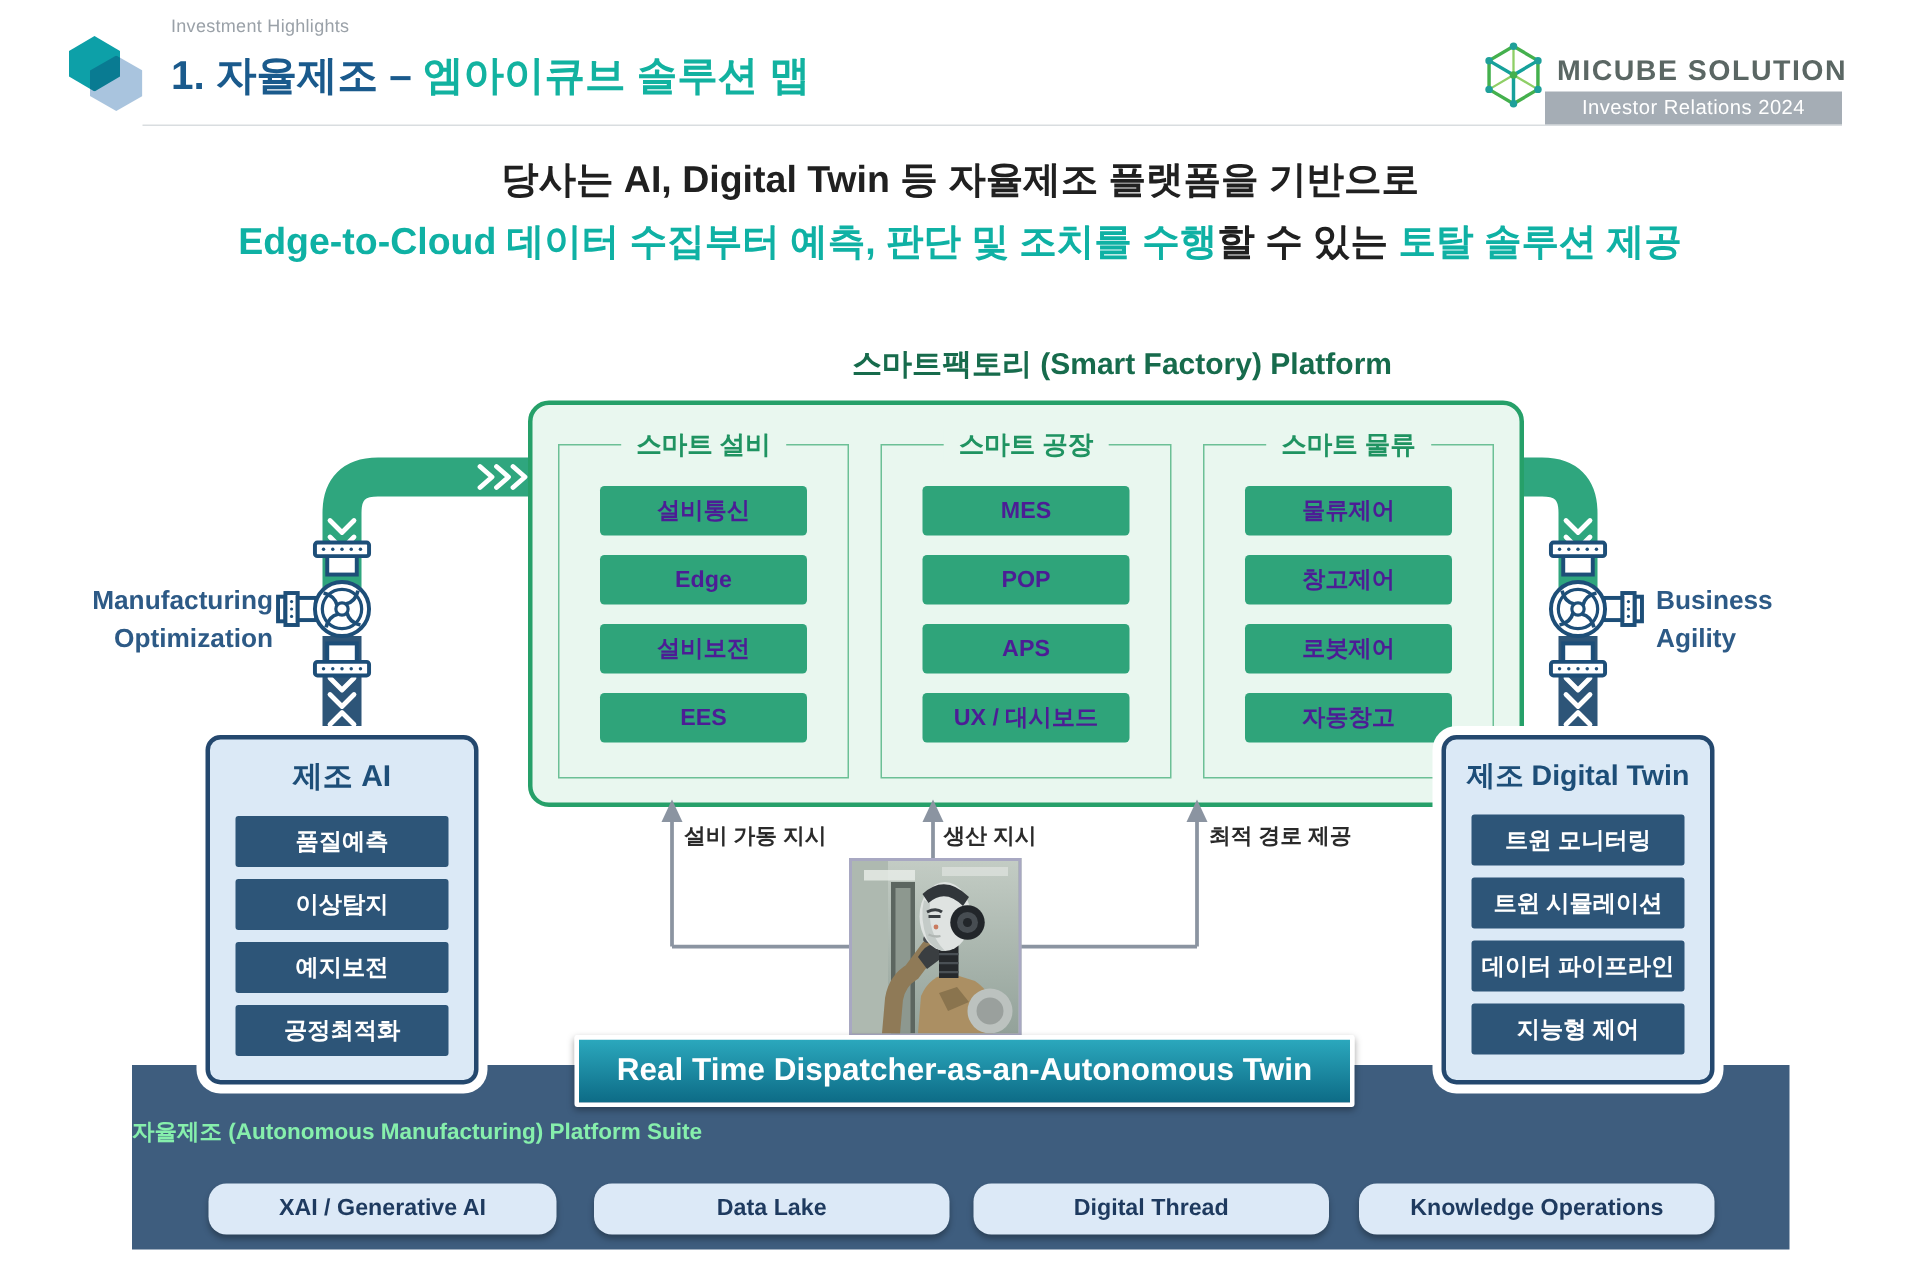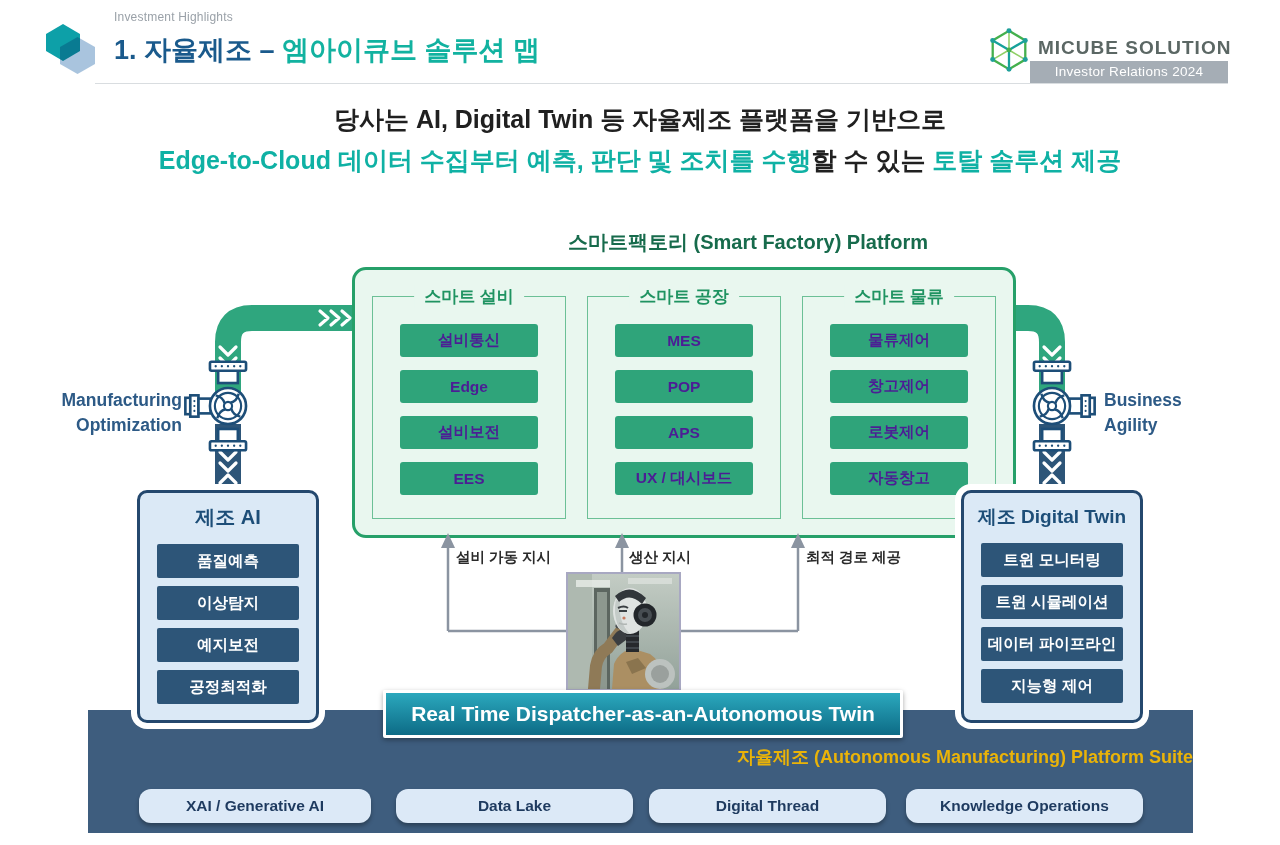--- a/index.html
+++ b/index.html
@@ -62,22 +62,22 @@
          box-sizing:content-box;overflow:hidden;background:#aab5ac;}
   .flow-label{top:548px;font-size:14.5px;font-weight:bold;color:#2a2a2a;z-index:4;white-space:nowrap;}
   .fl1{left:456px;} .fl2{left:629px;} .fl3{left:806px;}
   .dispatcher{left:383px;top:690px;width:514px;height:42px;z-index:4;border:3px solid #fff;
               border-radius:2px;background:linear-gradient(180deg,#2ba8bd 0%,#0d6b86 100%);
               color:#fff;font-size:21px;font-weight:bold;display:flex;align-items:center;
               justify-content:center;box-shadow:0 2px 5px rgba(0,0,0,.35);white-space:nowrap;}
 
   
   .band{left:88px;top:710px;width:1105px;height:123px;background:#3e5d7e;z-index:0;}
-  .band-title{position:absolute;top:35px;left:0;width:100%;text-align:right;color:#eab308;
-              font-size:18px;font-weight:bold;white-space:nowrap;}
+  .band-title{position:absolute;top:35px;left:0;width:100%;text-align:left;color:#86efac;
+              font-size:15px;font-weight:bold;white-space:nowrap;}
   .suite-box{position:absolute;top:79px;height:34px;background:#dce9f7;border-radius:12px;
              box-shadow:0 3px 4px rgba(0,0,0,.3);color:#1e3a5f;font-size:15.5px;font-weight:bold;
              display:flex;align-items:center;justify-content:center;white-space:nowrap;}
   .sb1{left:51px;width:232px;} .sb2{left:308px;width:237px;}
   .sb3{left:561px;width:237px;} .sb4{left:818px;width:237px;}
 </style>
 </head>
 <body>
 
 <div class="slide">

